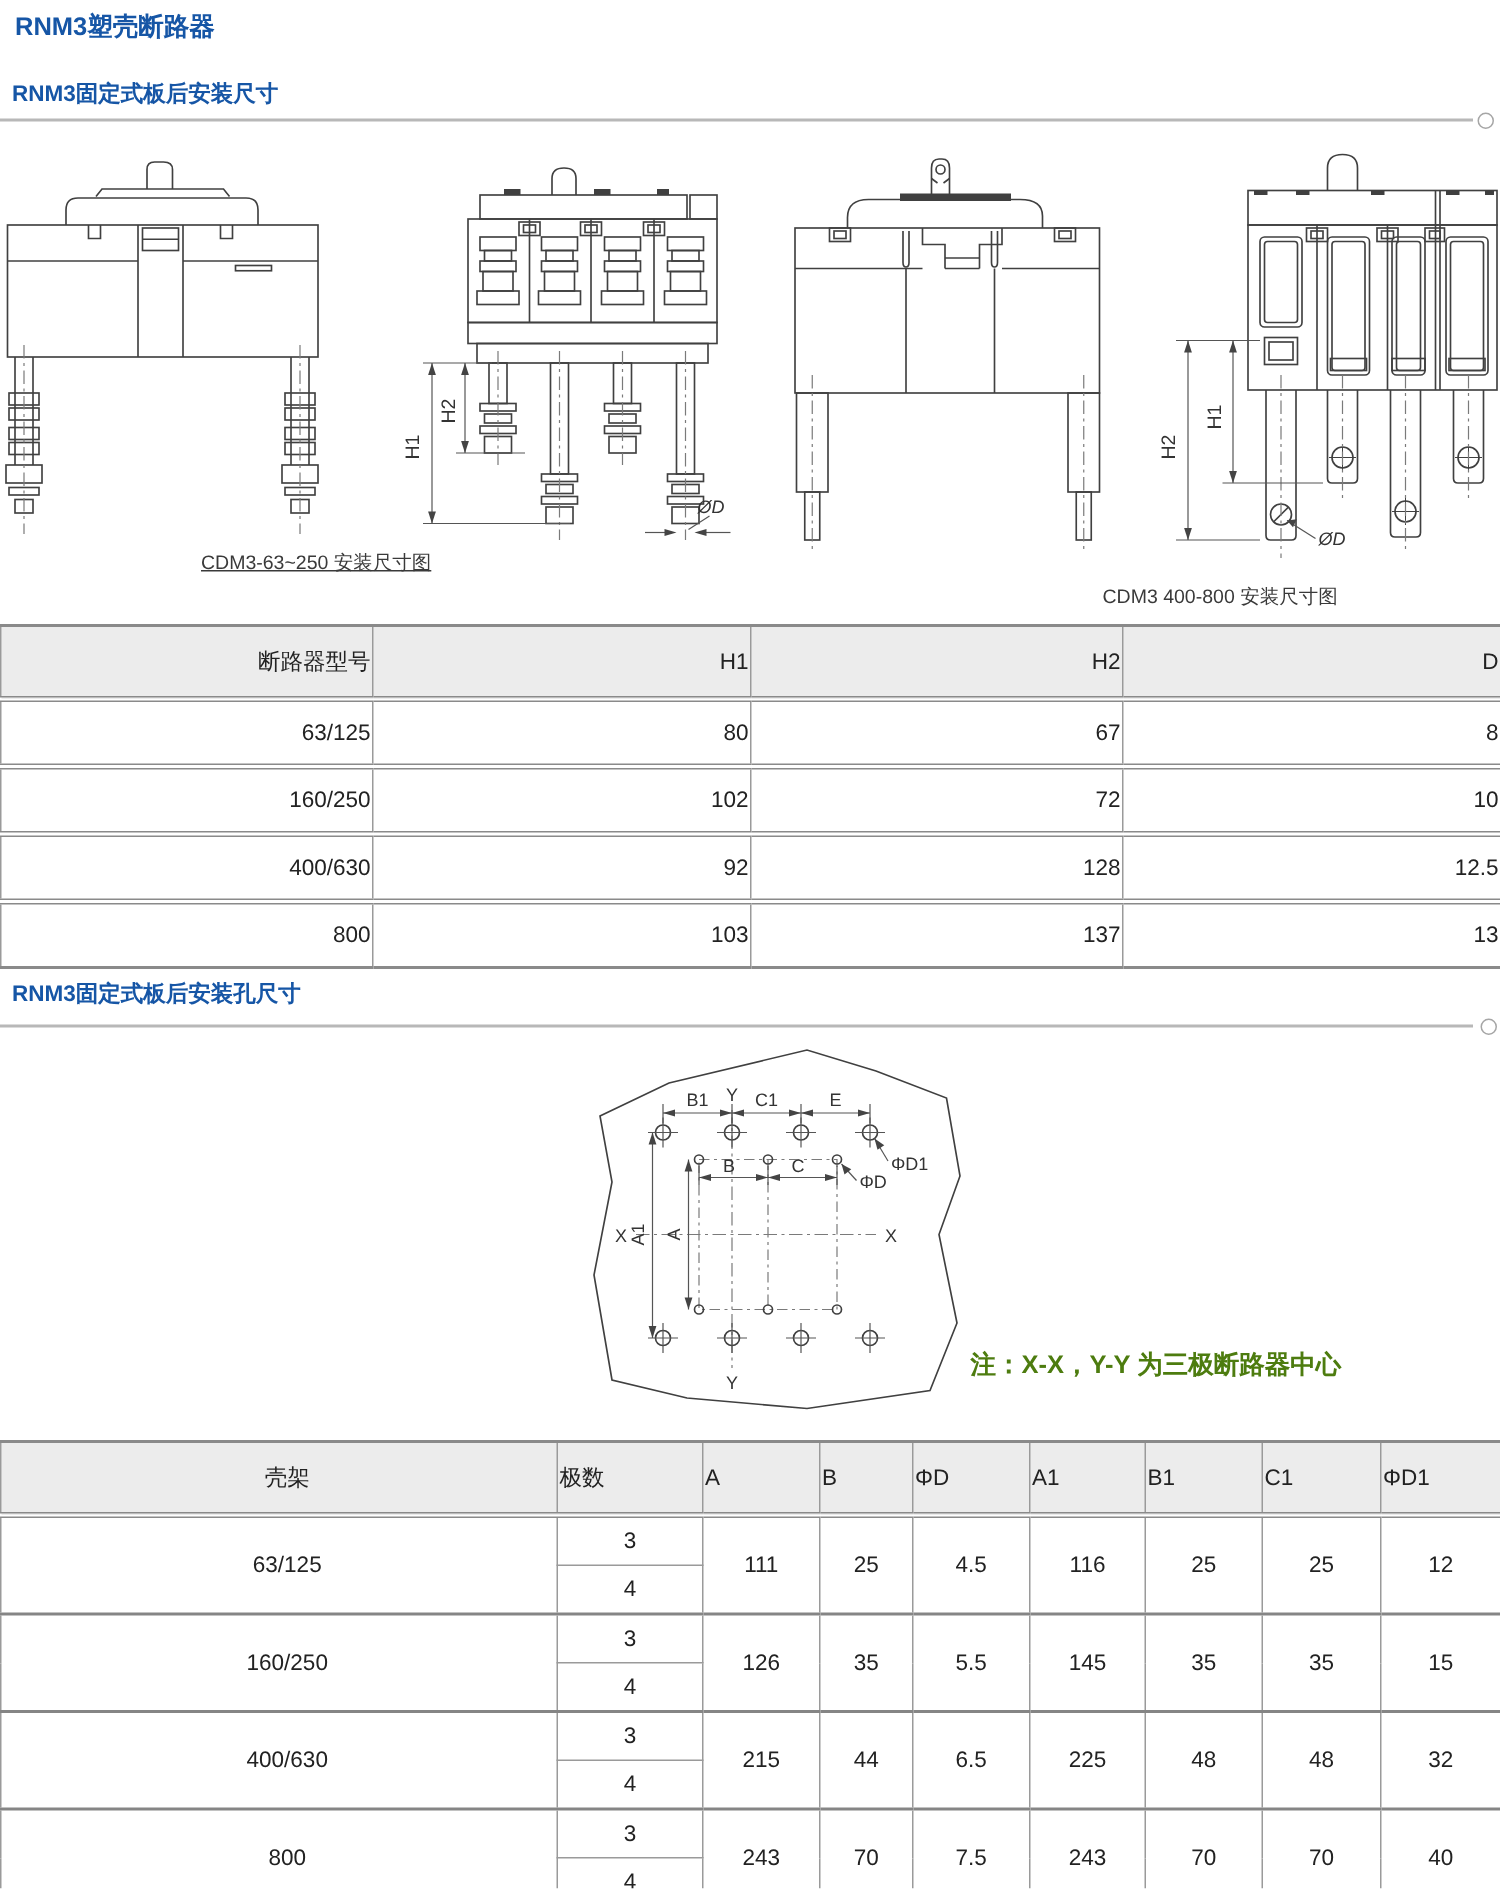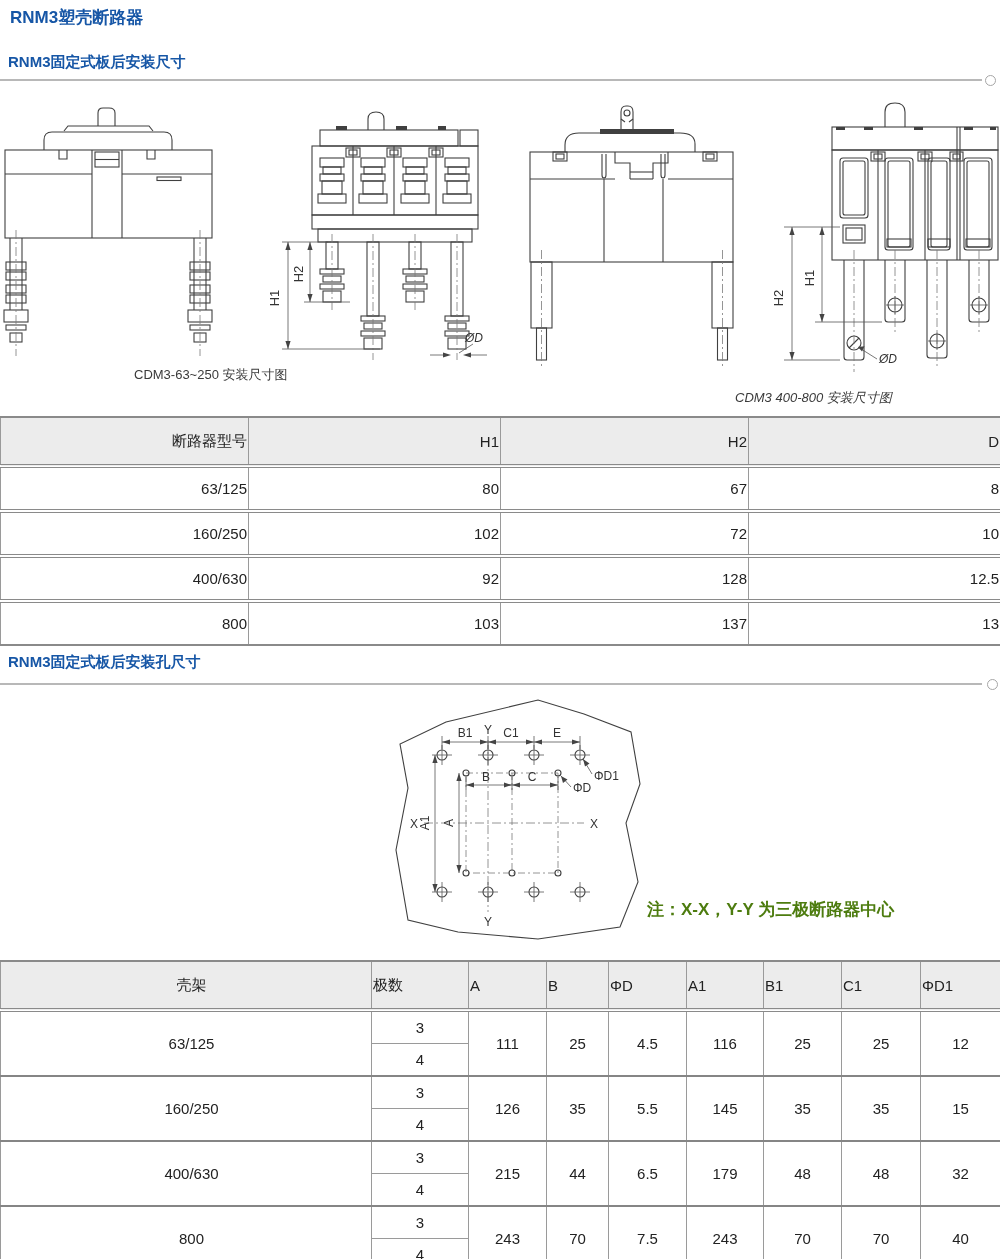--- a/index.html
+++ b/index.html
@@ -276,22 +276,22 @@
     <polygon class="ah" points="54,127 51.4,135 56.6,135"></polygon>
       <polygon class="ah" points="54,222 51.4,214 56.6,214"></polygon>
     <line class="dm" x1="47" y1="222" x2="114" y2="222"></line>
     <text class="dt" text-anchor="middle" transform="translate(15,198) rotate(-90)">H2</text>
     <text class="dt" text-anchor="middle" transform="translate(46,178) rotate(-90)">H1</text>
     <line class="dm" x1="90" y1="247" x2="109" y2="259"></line>
     <polygon class="ah" points="90,247 96.5,246.2 94,251.5"></polygon>
     <text class="dia" x="111" y="263">ØD</text>
   </svg>
 
-  <div class="abs caption" style="left:134px; top:366px;">CDM3-63~250 安装尺寸图</div>
-  <div class="abs caption" style="left:735px; top:389px;font-style:italic;">CDM3 400-800 安装尺寸图</div>
+  <div class="abs caption" style="left:134px; top:366px;text-decoration:underline;">CDM3-63~250 安装尺寸图</div>
+  <div class="abs caption" style="left:735px; top:389px;">CDM3 400-800 安装尺寸图</div>
 
   <table class="t1">
     <colgroup>
         <col style="width:248px">
         <col style="width:252px">
         <col style="width:248px">
         <col style="width:252px">
       </colgroup>
     <thead>
       <tr>
@@ -471,21 +471,21 @@
       </tr>
       <tr>
         <td>4</td>
       </tr>
       <tr class="gt">
         <td class="left" rowspan="2">400/630</td>
         <td>3</td>
         <td rowspan="2">215</td>
         <td rowspan="2">44</td>
         <td rowspan="2">6.5</td>
-        <td rowspan="2">179</td>
+        <td rowspan="2">225</td>
         <td rowspan="2">48</td>
         <td rowspan="2">48</td>
         <td rowspan="2">32</td>
       </tr>
       <tr>
         <td>4</td>
       </tr>
       <tr class="gt">
         <td class="left" rowspan="2">800</td>
         <td>3</td>

